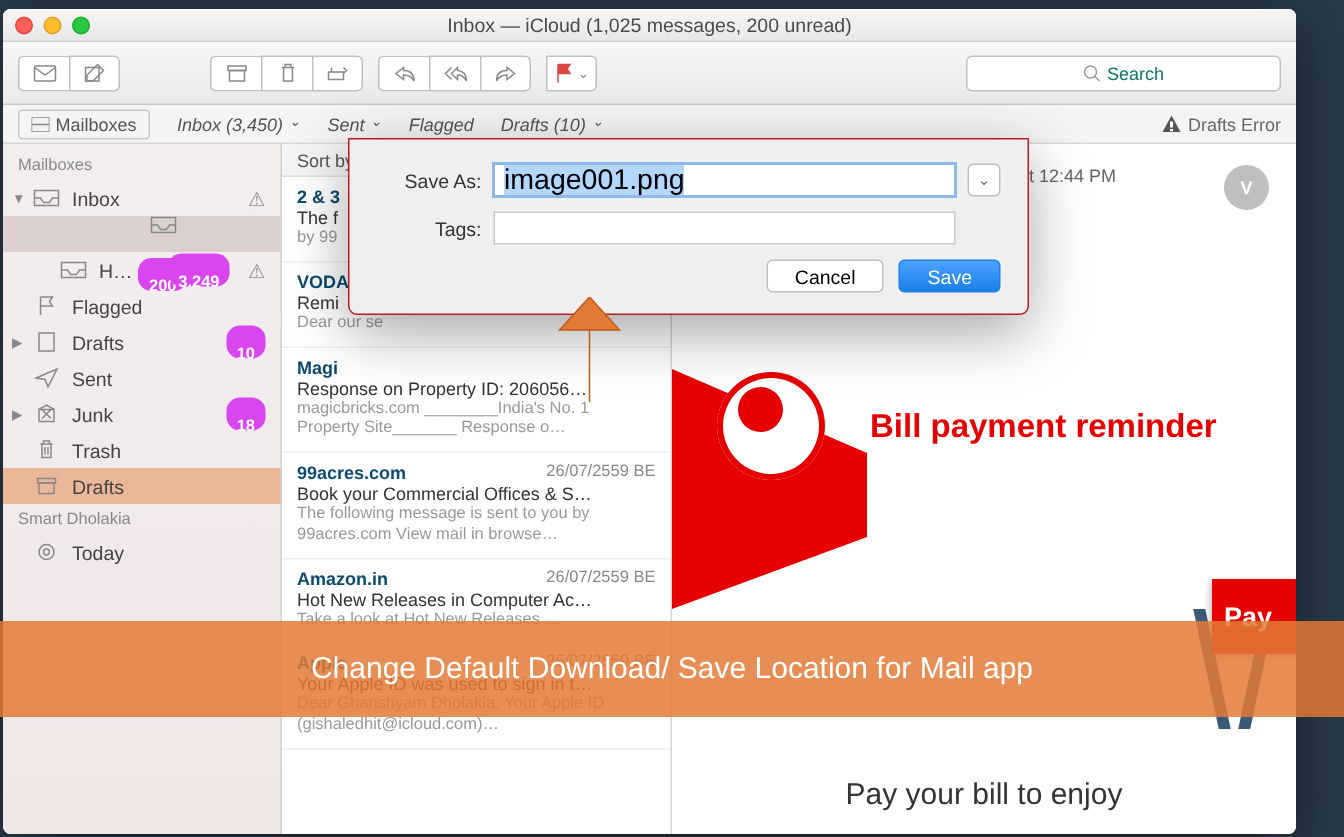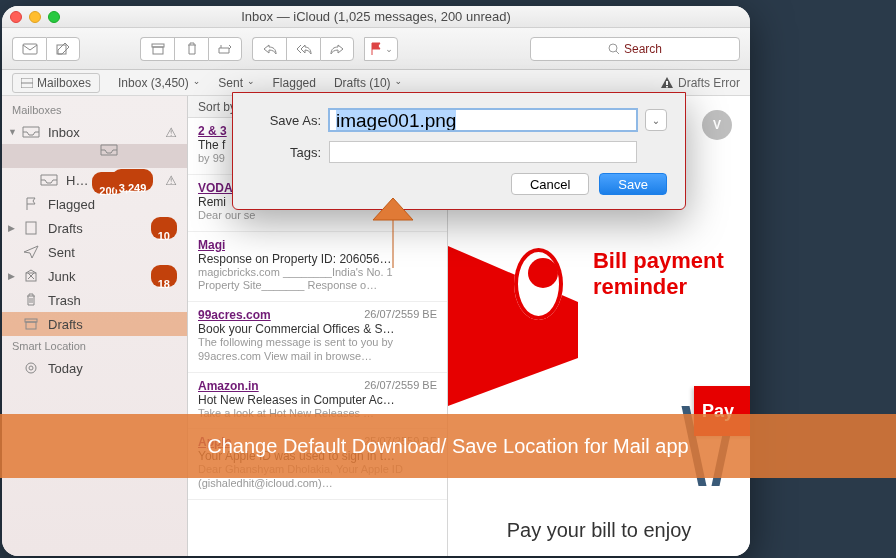--- a/index.html
+++ b/index.html
@@ -1,58 +1,58 @@
 <!DOCTYPE html>
 <html><head>
   <meta charset="utf-8">
   <style>
     * { margin: 0; padding: 0; box-sizing: border-box; font-family: -apple-system, "Helvetica Neue", Arial, sans-serif; }
     body { width: 896px; height: 558px; background: #2a3a4a; overflow: hidden; position: relative; }
-    .window { position: absolute; left: 2px; top: 6px; width: 748px; height: 550px; background: #ececec; border-radius: 16px; box-shadow: 0 10px 40px rgba(0,0,0,.5); overflow: hidden; }
+    .window { position: absolute; left: 2px; top: 6px; width: 862px; height: 550px; background: #ececec; border-radius: 5px; box-shadow: 0 10px 40px rgba(0,0,0,.5); overflow: hidden; }
     .titlebar { height: 22px; display: flex; align-items: center; padding: 0 8px; background: linear-gradient(#f6f6f6,#e8e8e8); border-bottom: 1px solid #d0d0d0; position: relative; }
     .traffic { display: flex; gap: 7px; }
     .dot { width: 12px; height: 12px; border-radius: 50%; }
     .dot.red { background:#ff5f57; border:1px solid #e0443e; }
     .dot.yellow { background:#ffbd2e; border:1px solid #dea123; }
     .dot.green { background:#28c940; border:1px solid #1aab29; }
     .titlebar .title { position:absolute; left:0; right:0; text-align:center; font-size:13px; color:#4a4a4a; }
     .toolbar { height: 42px; background: linear-gradient(#f7f7f7,#e9e9e9); border-bottom:1px solid #c8c8c8; display:flex; align-items:center; padding:0 10px; gap:10px; }
     .tbtn { height:24px; min-width:34px; background:#fff; border:1px solid #c0c0c0; border-radius:4px; display:flex; align-items:center; justify-content:center; color:#777; font-size:13px; }
     .tbtn-group { display:flex; }
     .tbtn-group .tbtn { border-radius:0; border-right:none; }
     .tbtn-group .tbtn:first-child { border-radius:4px 0 0 4px; }
     .tbtn-group .tbtn:last-child { border-radius:0 4px 4px 0; border-right:1px solid #c0c0c0; }
-    .search { flex:1; max-width:210px; margin-left:auto; height:24px; background:#fff; border:1px solid #c0c0c0; border-radius:4px; display:flex; align-items:center; justify-content:center; color:#7f1d1d; font-size:12px; gap:4px; }
+    .search { flex:1; max-width:210px; margin-left:auto; height:24px; background:#fff; border:1px solid #c0c0c0; border-radius:4px; display:flex; align-items:center; justify-content:center; color:#0f766e; font-size:12px; gap:4px; }
     .filterbar { height:26px; background:#f4f4f4; border-bottom:1px solid #d8d8d8; display:flex; align-items:center; padding:0 10px; gap:18px; font-size:12px; color:#555; }
-    .filterbar .pill { display:flex; align-items:flex-start; gap:4px; }
+    .filterbar .pill { display:flex; align-items:flex-start; gap:4px;font-style:italic; }
     .filterbar .right { margin-left:auto; color:#666; display:flex; align-items:center; gap:4px; }
     .mailboxes-btn { border:1px solid #c8c8c8; border-radius:3px; padding:2px 8px; display:flex; align-items:center; gap:4px; }
     .content { display:flex; height: calc(100% - 90px); }
     .sidebar { width: 186px; background: linear-gradient(#f3eeee,#efe6e6); border-right:1px solid #d0d0d0; font-size:13px; color:#444; padding-top:4px; }
     .sb-head { font-size:11px; color:#888; padding:4px 10px; }
     .sb-item { display:flex; align-items:center; height:24px; padding:0 10px 0 20px; gap:8px; position:relative; }
     .sb-item .disc { position:absolute; left:6px; font-size:9px; color:#888; }
     .sb-item.selected { background:#dcd0d0;flex-direction:column; }
     .sb-item.archive { background: rgba(226,122,54,.45); }
     .sb-icon { width:18px; height:14px; display:flex; align-items:center; justify-content:center; color:#888; }
     .sb-label { flex:1; white-space:nowrap; overflow:hidden; text-overflow:ellipsis; }
-    .sb-count { background:#c2410c; color:#fff; border-radius:9px; font-size:11px; padding:11px 7px; height:16px; line-height:16px; font-weight:bold; }
+    .sb-count { background:#d946ef; color:#fff; border-radius:9px; font-size:11px; padding:11px 7px; height:16px; line-height:16px; font-weight:bold; }
     .warn { color:#888; font-size:13px; }
     .msglist { width: 260px; border-right:1px solid #d6d6d6; background:#fff; overflow:hidden; }
     .sortby { height:22px; background:#f4f4f4; border-bottom:1px solid #ddd; font-size:12px; color:#555; padding:4px 10px; }
     .msg { padding:6px 10px 8px; border-bottom:1px solid #eee; font-size:12px; }
     .msg .r1 { display:flex; justify-content:space-between; }
-    .msg .from { font-weight:bold; color:#701a75; white-space:nowrap; overflow:hidden; text-overflow:ellipsis;text-decoration:underline; }
+    .msg .from { font-weight:bold; color:#0c4a6e; white-space:nowrap; overflow:hidden; text-overflow:ellipsis; }
     .msg .date { color:#888; font-size:11px; margin-left:6px; white-space:nowrap; }
     .msg .subj { color:#333; white-space:nowrap; overflow:hidden; text-overflow:ellipsis; }
     .msg .prev { color:#999; font-size:11px; line-height:1.25; max-height:28px; overflow:hidden; }
     .preview { flex:1; background:#fff; position:relative; overflow:hidden; }
     .preview-head { padding:14px 18px 0; color:#666; font-size:12px; display:flex; justify-content:space-between; align-items:start; }
     .avatar { width:30px; height:30px; border-radius:50%; background:#bfbfbf; color:#fff; display:flex; align-items:center; justify-content:center; font-weight:bold; margin-left:12px; }
-    .billrow { display:flex; margin-top:70px;margin-left:36px; }
+    .billrow { display:flex; align-items:center; margin-top:70px; }
     .vlogo { width:72px; height:72px; border-radius:50%; background:#fff; box-shadow:0 0 0 4px #e60000 inset; display:flex; align-items:center; justify-content:center; position:relative; margin-left:30px; }
     .vlogo:before { content:""; position:absolute; width:30px; height:30px; border-radius:50%; background:#e60000; top:10px; left:14px; box-shadow:-6px -6px 0 -6px #fff; }
     .redshape { position:absolute; left:0; top:150px; width:130px; height:160px; background:#e60000; clip-path: polygon(0 0, 100% 35%, 100% 70%, 0 100%); }
     .billtext { font-size:22px; color:#e60000; font-weight:600; margin-left:30px; }
     .paytxt { position:absolute; bottom:14px; left:0; right:0; text-align:center; font-size:20px; color:#333; }
     .postit { position:absolute; right:6px; bottom:70px; width:70px; height:90px; }
     .easel1 { position:absolute; right:16px; bottom:0; width:8px; height:80px; background:#3a5a78; transform:skewX(-12deg); }
     .easel2 { position:absolute; right:46px; bottom:0; width:8px; height:80px; background:#3a5a78; transform:skewX(12deg); }
     .note { position:absolute; right:-20px; bottom:50px; width:70px; height:50px; background:#e60000; color:#fff; font-weight:bold; display:flex; align-items:center; padding-left:8px; box-shadow:-2px 2px 4px rgba(0,0,0,.2); font-size:18px; }
     .overlay { position:absolute; left:0; right:0; bottom:80px; height:64px; background:rgba(226,122,54,.85); color:#fff; font-size:20px; display:flex; align-items:center; justify-content:center; font-family: "Comic Sans MS", cursive, sans-serif; }
@@ -270,21 +270,21 @@
       <div class="sb-item archive">
         <span class="sb-icon">
             <svg width="14" height="12">
               <rect x="1" y="1" width="12" height="3" fill="none" stroke="#888"></rect>
               <rect x="2" y="4" width="10" height="7" fill="none" stroke="#888"></rect>
             </svg>
           </span>
         <span class="sb-label">Drafts</span>
       </div>
 
-      <div class="sb-head">Smart Location</div>
+      <div class="sb-head">Smart Dholakia</div>
       <div class="sb-item">
         <span class="sb-icon">
             <svg width="14" height="14">
               <circle cx="7" cy="7" r="5" fill="none" stroke="#888"></circle>
               <circle cx="7" cy="7" r="2" fill="none" stroke="#888"></circle>
             </svg>
           </span>
         <span class="sb-label">Today</span>
       </div>
     </div>

